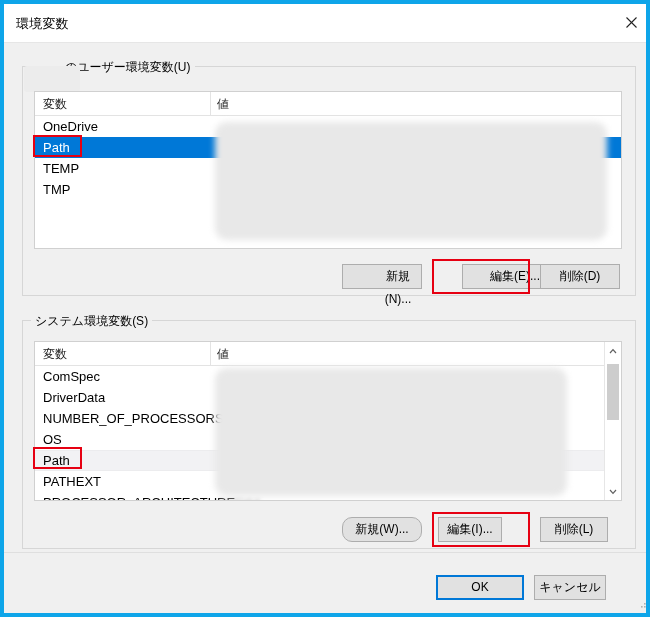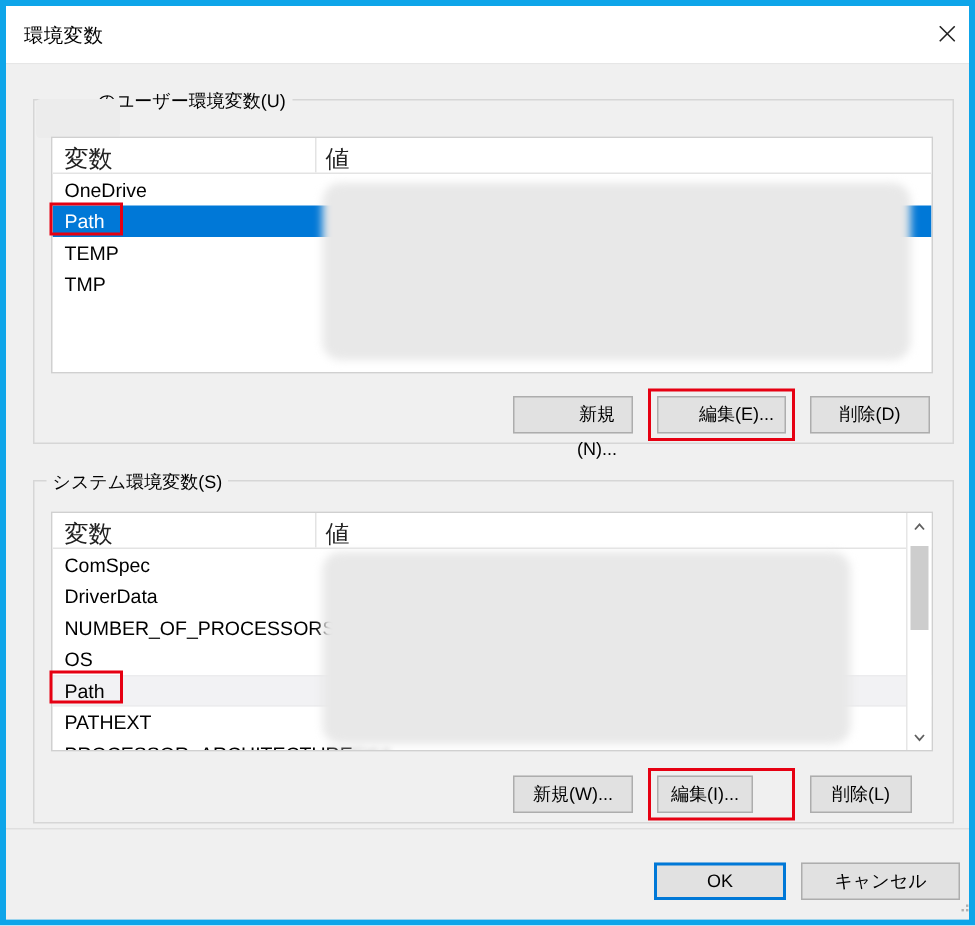--- a/index.html
+++ b/index.html
@@ -99,21 +99,21 @@
 
   .lv-header {
     position: relative;
     height: 23px;
     background: #ffffff;
     border-bottom: 1px solid #e3e3e3;
   }
   .lv-col-head {
     position: absolute;
     top: 4px;
-    font-size: 16px;
+    font-size: 12px;
     color: #222222;
   }
   .lv-col-head.c1 { left: 8px; }
   .lv-col-head.c2 { left: 182px; }
   .lv-col-sep {
     position: absolute;
     left: 175px;
     top: 0;
     width: 1px;
     height: 23px;
@@ -220,29 +220,29 @@
     line-height: 23px;
     cursor: default;
     padding: 0;
   }
   .btn.default {
     border: 2px solid #0078d7;
     line-height: 21px;
   }
 
   .btn-new-user   { left: 338px; top: 260px; width: 80px; padding-left: 32px; }
-  .btn-edit-user  { left: 434px; top: 260px; width: 86px; padding-left: 20px; }
+  .btn-edit-user  { left: 458px; top: 260px; width: 86px; padding-left: 20px; }
   .btn-del-user   { left: 536px; top: 260px; width: 80px; }
 
-  .btn-new-sys    { left: 338px; top: 513px; width: 80px; }
+  .btn-new-sys    { left: 338px; top: 513px; width: 80px; border-radius: 10px; }
   .btn-edit-sys   { left: 434px; top: 513px; width: 64px; }
   .btn-del-sys    { left: 536px; top: 513px; width: 68px; }
 
   .btn-ok     { left: 432px; top: 571px; width: 88px; }
-  .btn-cancel { left: 530px; top: 571px; width: 106px; }
+  .btn-cancel { left: 530px; top: 571px; width: 72px; }
 
   
   .footer {
     position: absolute;
     left: 0;
     bottom: 0;
     width: 650px;
     height: 60px;
     background: #f0f0f0;
     border-top: 1px solid #dfdfdf;

